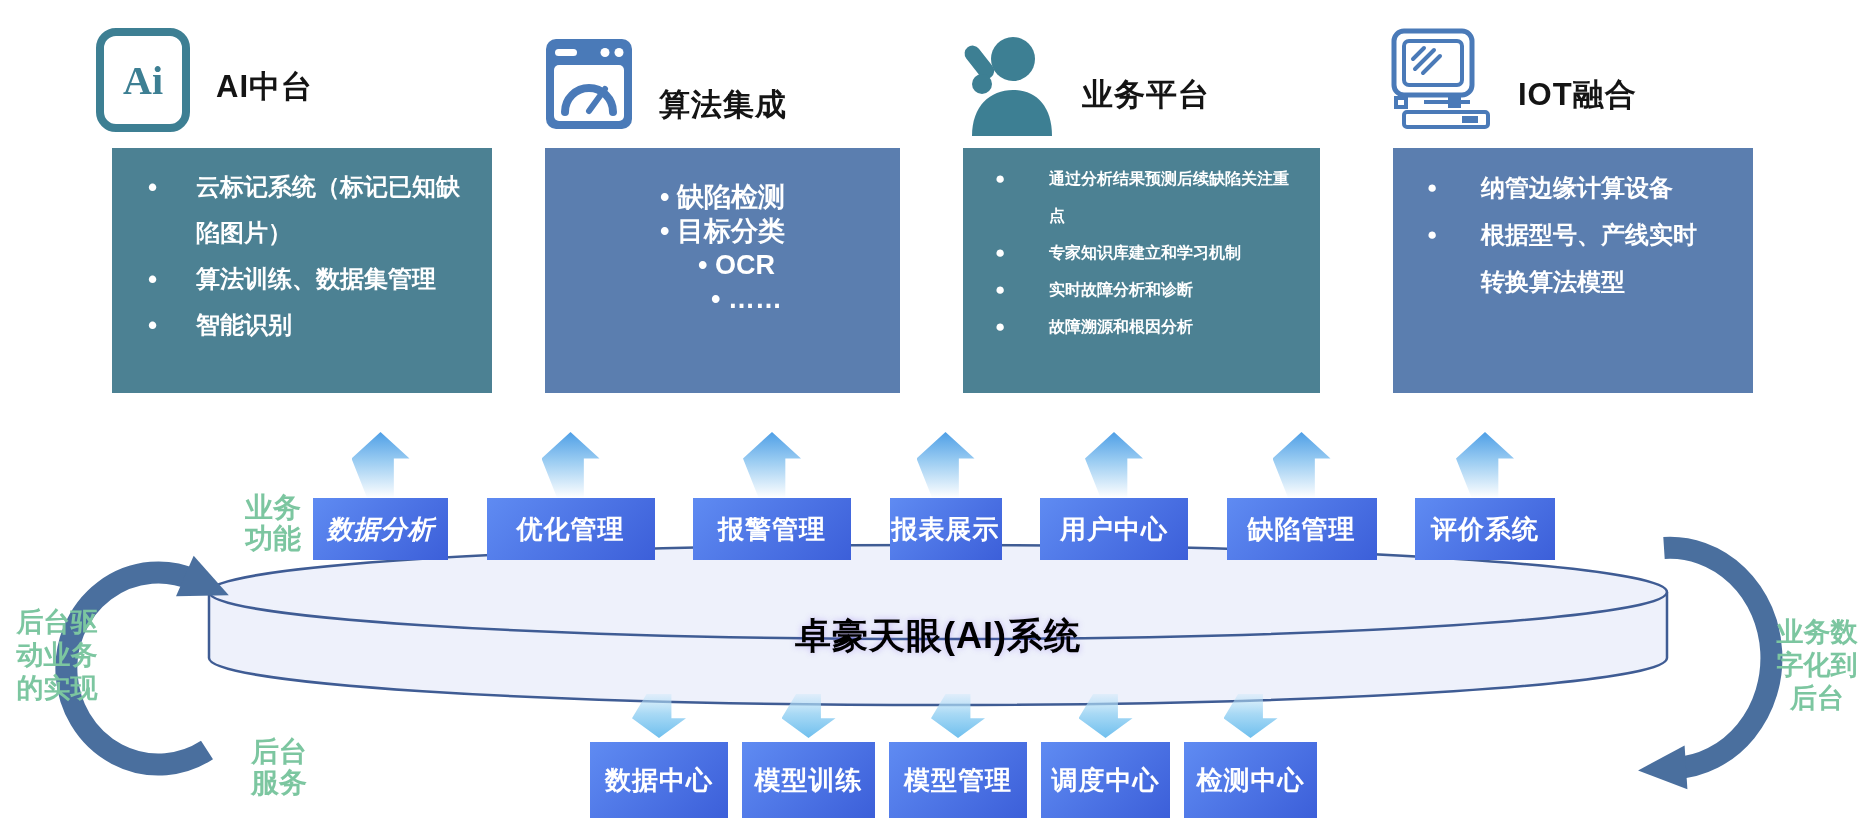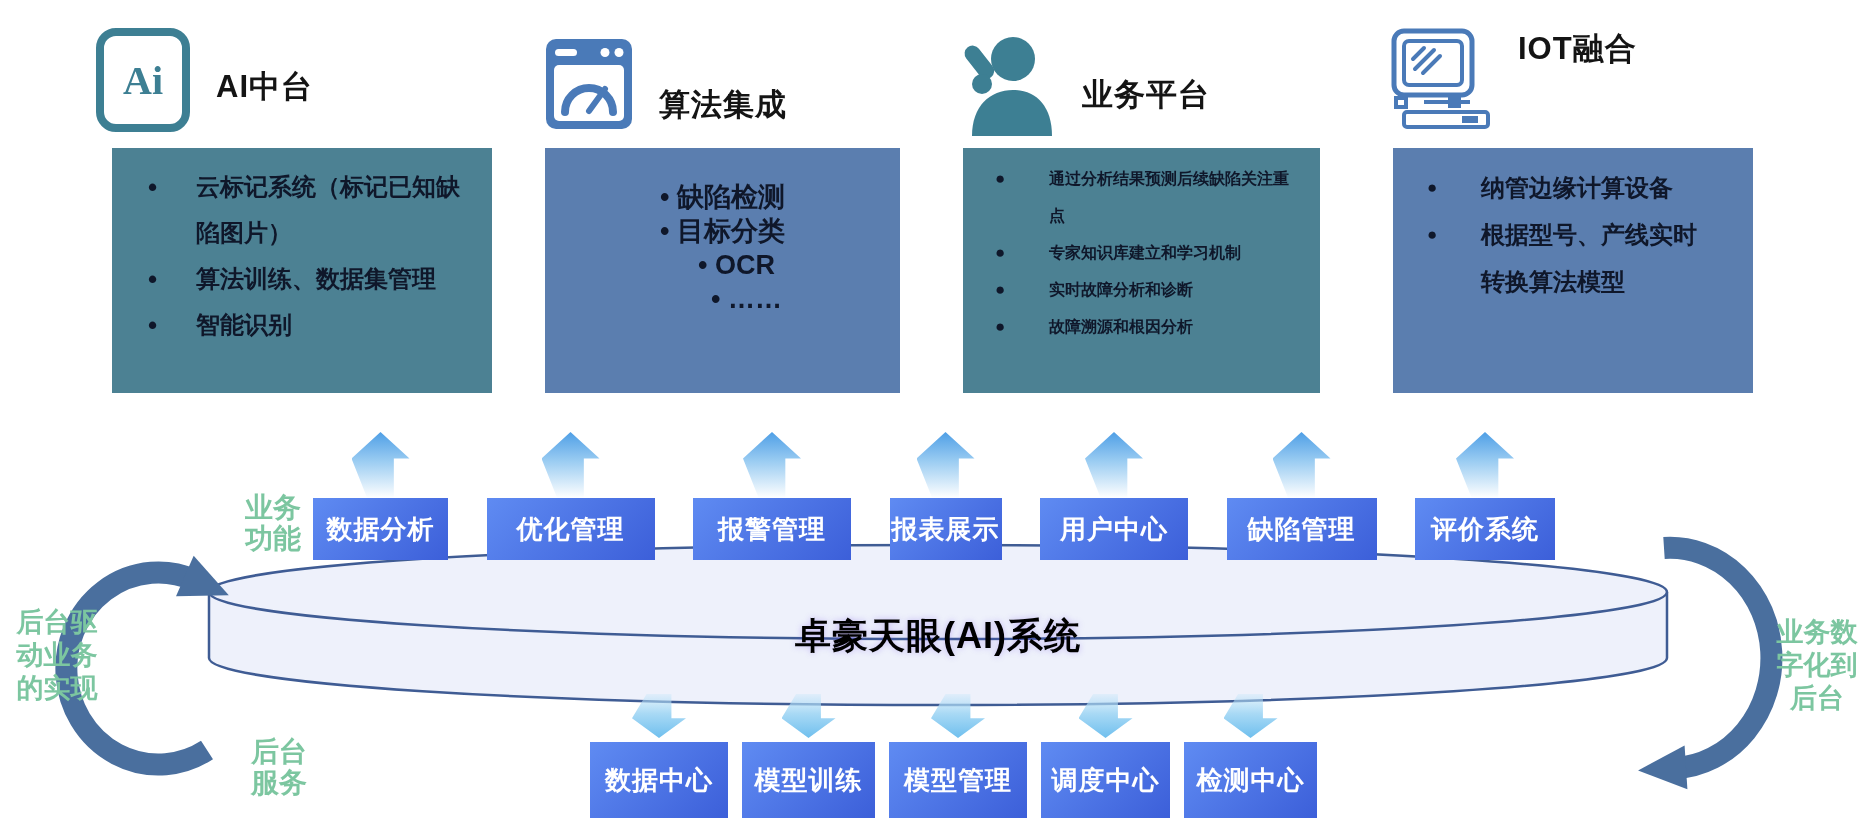--- a/index.html
+++ b/index.html
@@ -8,21 +8,21 @@
 
   
   .backdrop{position:absolute;left:0;top:0;width:1872px;height:822px;z-index:1;}
 
   
   .col-header{position:absolute;display:flex;align-items:flex-start;z-index:2;}
   .col-title{font-size:31px;font-weight:bold;color:#141414;letter-spacing:1px;}
   .ai-badge{width:78px;height:88px;border:8px solid #3d7f93;border-radius:20px;
             display:flex;align-items:center;justify-content:center;
             font-size:40px;font-weight:bold;color:#3d7f93;font-family:Liberation Serif, serif;}
-  .info-box{position:absolute;top:148px;height:245px;z-index:2;color:#0f172a;}
+  .info-box{position:absolute;top:148px;height:245px;z-index:2;color:#ffffff;}
   .box-teal{background:#4c8193;}
   .box-blue{background:#5b7eaf;}
   .info-box ul{margin:0;padding:0;list-style:none;font-weight:bold;}
   
   .box-1{left:112px;width:380px;}
   .box-1 ul{padding:16px 14px 0 26px;}
   .box-1 li{position:relative;padding-left:58px;font-size:24px;line-height:46px;}
   .box-1 li::before{content:"•";position:absolute;left:10px;font-size:26px;}
   
   .box-2{left:545px;width:355px;}
@@ -51,21 +51,21 @@
     clip-path:polygon(27% 0,73% 0,73% 55%,100% 55%,50% 100%,0 55%);}
 
   
   .chip{width:100%;display:flex;align-items:center;justify-content:center;
     background:linear-gradient(135deg,#5f8bf2 0%,#3c5fd9 100%);
     color:#fff;font-weight:bold;font-size:26px;letter-spacing:1px;}
   .func-row{position:absolute;left:313px;top:432px;width:1242px;height:128px;
     display:flex;justify-content:space-between;z-index:3;}
   .func-row .cell{display:flex;flex-direction:column;align-items:center;justify-content:space-between;}
   .func-row .cell .chip{height:62px;}
-  .func-row div.cell:nth-of-type(1){width:135px;}
+  .func-row div.cell:nth-of-type(1){width:135px;font-style:italic;}
   .func-row div.cell:nth-of-type(2){width:168px;}
   .func-row div.cell:nth-of-type(3){width:158px;}
   .func-row div.cell:nth-of-type(4){width:112px;}
   .func-row div.cell:nth-of-type(5){width:148px;}
   .func-row div.cell:nth-of-type(6){width:150px;}
   .func-row div.cell:nth-of-type(7){width:140px;}
   .svc-row{position:absolute;left:590px;top:694px;width:727px;height:124px;
     display:flex;justify-content:space-between;z-index:3;}
   .svc-row .cell{display:flex;flex-direction:column;align-items:center;justify-content:space-between;}
   .svc-row .cell .chip{height:76px;}
@@ -163,21 +163,21 @@
     <svg width="108" height="102" viewBox="0 0 108 102">
       <rect x="6" y="3" width="78" height="64" rx="10" fill="none" stroke="#4a7ab8" stroke-width="5"></rect>
       <rect x="16" y="13" width="58" height="44" rx="5" fill="none" stroke="#4a7ab8" stroke-width="4"></rect>
       <path d="M25,31 L36,20 M27,41 L46,22 M35,45 L52,28" stroke="#4a7ab8" stroke-width="4" stroke-linecap="round" fill="none"></path>
       <rect x="8" y="70" width="10" height="9" fill="none" stroke="#4a7ab8" stroke-width="4"></rect>
       <line x1="36" y1="74" x2="82" y2="74" stroke="#4a7ab8" stroke-width="4"></line>
       <rect x="60" y="68" width="13" height="12" fill="#4a7ab8"></rect>
       <rect x="16" y="84" width="84" height="15" rx="3" fill="none" stroke="#4a7ab8" stroke-width="4"></rect>
       <rect x="74" y="88" width="16" height="7" fill="#4a7ab8"></rect>
     </svg>
-    <div class="col-title" style="margin-left:22px;">IOT融合</div>
+    <div class="col-title" style="margin-left:22px;margin-top:46px;">IOT融合</div>
   </div>
   <div class="info-box box-blue box-4">
     <ul>
 
     <li>纳管边缘计算设备</li>
         <li>根据型号、产线实时转换算法模型</li>
       </ul>
   </div>
 
   <div class="green-label lbl-func">业务

